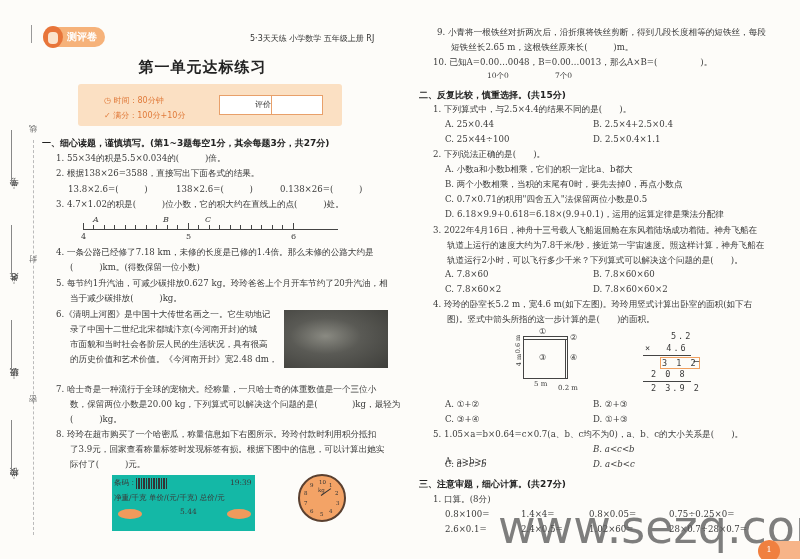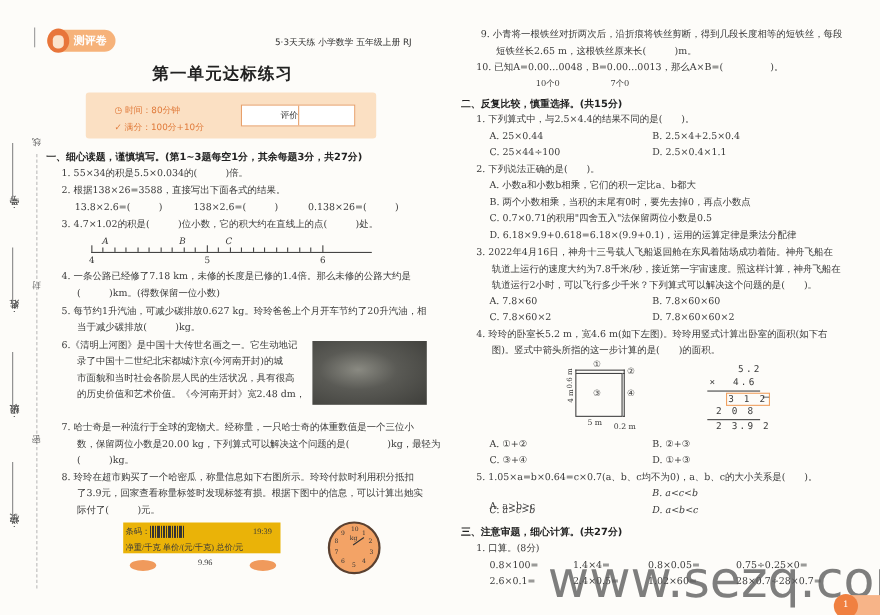--- a/index.html
+++ b/index.html
@@ -32,21 +32,21 @@
 
   .sec { font-weight:bold; font-family:"DejaVu Sans",sans-serif; font-size:9px; color:#222; }
 
   
   .nl { position:absolute; left:83px; top:229px; width:255px; height:1px; background:#444; }
   .tick { position:absolute; top:-4px; width:1px; height:4px; background:#444; }
   .tick.big { top:-6px; height:7px; }
   .nl-lbl { position:absolute; font-size:8px; }
 
   .photo { position:absolute; left:284px; top:310px; width:104px; height:58px; background: radial-gradient(ellipse at 40% 45%, #8a8a82 0%, #5a5a55 40%, #3e3e3a 100%); }
-  .receipt { position:absolute; left:112px; top:475px; width:143px; height:28px; background:#eab308; font-size:7.5px;font-family:Liberation Serif, serif; }
+  .receipt { position:absolute; left:112px; top:475px; width:143px; height:56px; background:#14b8a6; font-size:7.5px; }
   .barcode { position:absolute; left:24px; top:3px; width:32px; height:11px; background: repeating-linear-gradient(90deg,#333 0 1px,transparent 1px 2px,#333 2px 4px,transparent 4px 5px); }
   .smudge { position:absolute; top:34px; width:24px; height:10px; border-radius:50%; background:#f09a5c; }
   .scale { position:absolute; left:298px; top:474px; width:48px; height:48px; border-radius:50%; background:#f3a366; border:2px solid #5a4030; }
   .scale-num { position:absolute; font-size:5.5px; color:#333; }
 
   .diagram-rect { position:absolute; border:1px solid #444; }
   .calc { position:absolute; font-family:"DejaVu Sans Mono", monospace; font-size:8.5px; letter-spacing:2px; }
 
   .watermark { position:absolute; left:498px; top:500px; font-family:"DejaVu Sans",sans-serif; font-size:46px; color:rgba(90,90,90,0.78); letter-spacing:0px; }
   .page-num { position:absolute; left:758px; top:540px; width:22px; height:22px; border-radius:50%; background:#f08040; color:#fff; font-size:8px; text-align:center; line-height:20px; }
@@ -136,21 +136,21 @@
 
   <div class="line" style="left:56px;top:428px">8. 玲玲在超市购买了一个哈密瓜，称量信息如下右图所示。玲玲付款时利用积分抵扣</div>
   <div class="line" style="left:70px;top:443px">了3.9元，回家查看称量标签时发现标签有损。根据下图中的信息，可以计算出她实</div>
   <div class="line" style="left:70px;top:458px">际付了(　　　)元。</div>
 
   <div class="receipt">
     <span class="abs" style="left:2px;top:3px">条码：</span>
     <div class="barcode"></div>
     <span class="abs" style="left:118px;top:3px">19:39</span>
     <span class="abs" style="left:2px;top:18px">净重/千克  单价/(元/千克)  总价/元</span>
-    <span class="abs" style="left:68px;top:32px">9.96</span>
+    <span class="abs" style="left:68px;top:32px">5.44</span>
     <div class="smudge" style="left:6px"></div>
     <div class="smudge" style="left:115px"></div>
   </div>
 
   <div class="scale">
     <span class="scale-num" style="left:19px;top:3px">10</span>
     <span class="scale-num" style="left:29px;top:6px">1</span>
     <span class="scale-num" style="left:35px;top:14px">2</span>
     <span class="scale-num" style="left:36px;top:24px">3</span>
     <span class="scale-num" style="left:29px;top:32px">4</span>

